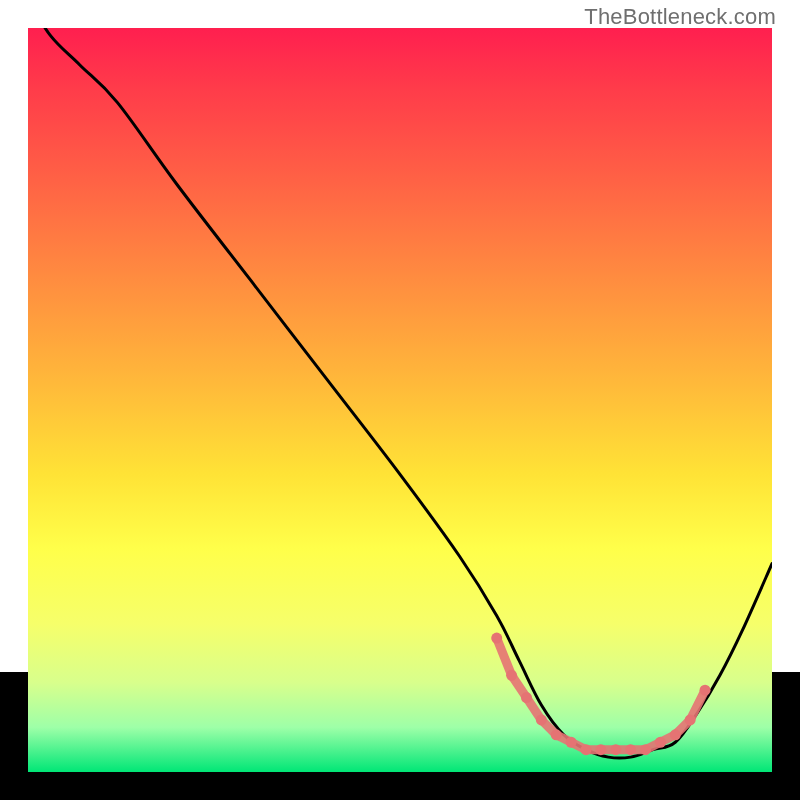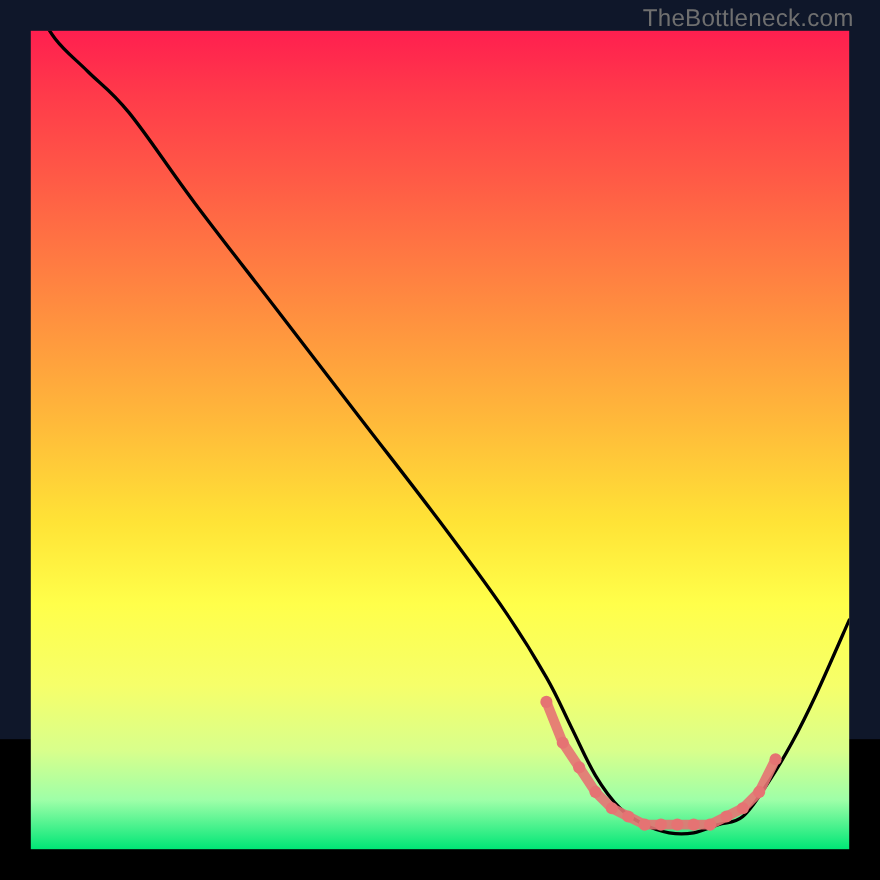--- a/index.html
+++ b/index.html
@@ -8,21 +8,21 @@
     width: 800px;
     height: 800px;
     background: #000;
     overflow: hidden;
     font-family: Arial, Helvetica, sans-serif;
   }
   .chart-wrap {
     position: relative;
     width: 800px;
     height: 672px;
-    background: #0f172a;
+    background: #ffffff;
     text-align: center;
   }
   .plot-area {
     position: absolute;
     left: 28px;
     top: 28px;
     width: 744px;
     height: 744px;
     
     background: linear-gradient(

